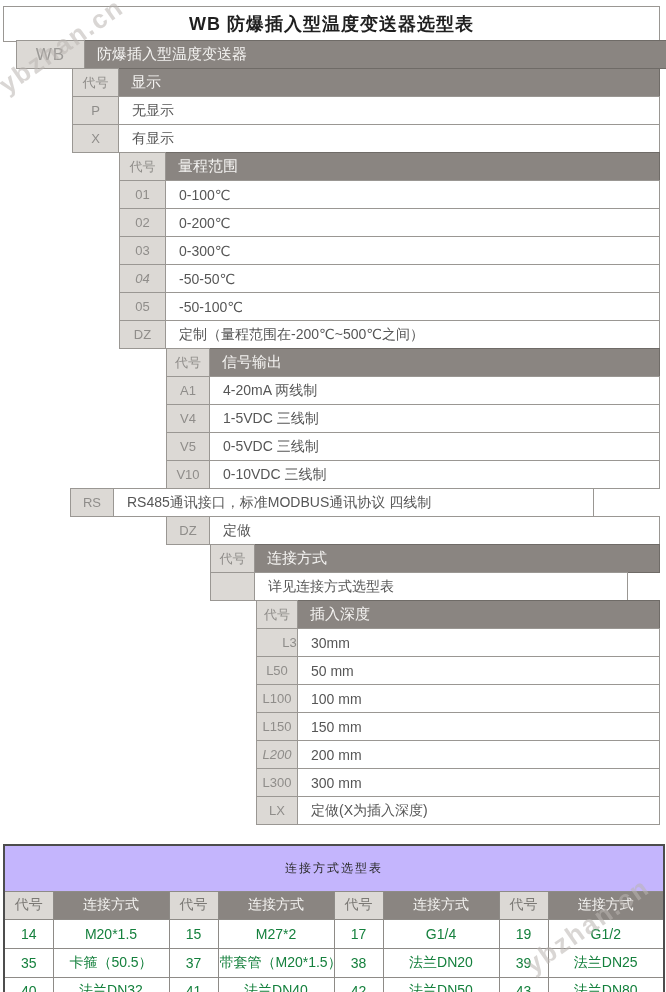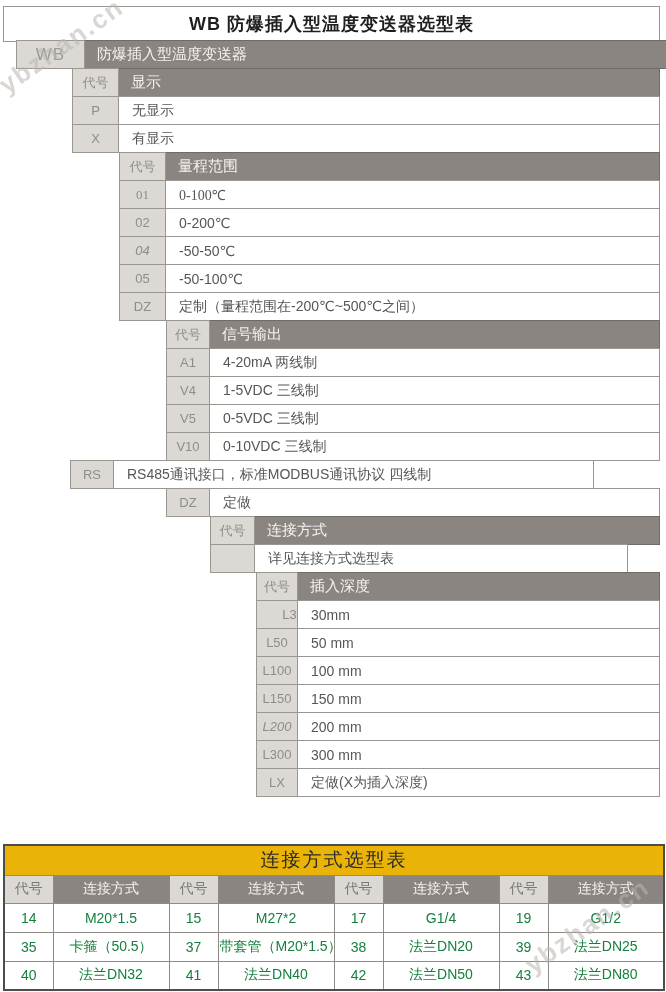--- a/index.html
+++ b/index.html
@@ -23,21 +23,21 @@
   .wb-code{font-size:17px;color:#9c9a97;letter-spacing:1px;}
   
   .conn-table{
     position:absolute;left:3px;top:844px;width:660px;border-collapse:collapse;
     border:2px solid #4d4d4d;table-layout:fixed;
   }
   .conn-table td,.conn-table th{
     box-sizing:border-box;border:1px solid #8e8b87;text-align:center;
     font-weight:normal;overflow:hidden;white-space:nowrap;
   }
-  .t-title{height:30px;font-size:19px;font-weight:bold;color:#2a2a2a;background:#eab308;letter-spacing:2px;}
+  .t-title{height:46px;font-size:12px;font-weight:bold;color:#2a2a2a;background:#c4b5fd;letter-spacing:2px;}
   .h-code{height:28px;background:#dcd9d5;color:#7a7874;font-size:14px;}
   .h-method{height:28px;background:#8a8581;color:#f4f3f1;font-size:14px;}
   .d-cell{height:29px;background:#fff;color:#15803d;font-size:14px;}
   col.c-code{width:49px;} col.c-method{width:116px;}
   
   .watermark{
     position:absolute;font-size:26px;color:rgba(186,181,176,0.55);
     transform:rotate(-35deg);transform-origin:0 50%;pointer-events:none;
     letter-spacing:2px;z-index:5;font-weight:bold;
   }
@@ -67,27 +67,31 @@
         <div class="cell val">无显示</div>
       </div>
       <div class="c-row" style="margin-left: 72px; width: 588px;">
         <div class="cell code" style="width: 47px;">X</div>
         <div class="cell val">有显示</div>
       </div>
       <div class="c-row" style="margin-left: 119px; width: 541px;">
         <div class="cell code" style="width: 47px;">代号</div>
         <div class="cell dark">量程范围</div>
       </div>
-      <div class="c-row" style="margin-left: 119px; width: 541px; font-family: Liberation Serif, serif;">
+      <div class="c-row" style="margin-left: 119px; width: 541px;">
         <div class="cell code" style="width: 47px;">01</div>
         <div class="cell val">0-100℃</div>
       </div>
       <div class="c-row" style="margin-left: 119px; width: 541px;">
         <div class="cell code" style="width: 47px;">02</div>
         <div class="cell val">0-200℃</div>
+      </div>
+      <div class="c-row" style="margin-left: 119px; width: 541px;">
+        <div class="cell code" style="width: 47px;">03</div>
+        <div class="cell val">0-300℃</div>
       </div>
       <div class="c-row" style="margin-left: 119px; width: 541px;">
         <div class="cell code" style="width: 47px; font-style: italic;">04</div>
         <div class="cell val">-50-50℃</div>
       </div>
       <div class="c-row" style="margin-left: 119px; width: 541px;">
         <div class="cell code" style="width: 47px;">05</div>
         <div class="cell val">-50-100℃</div>
       </div>
       <div class="c-row" style="margin-left: 119px; width: 541px;">

